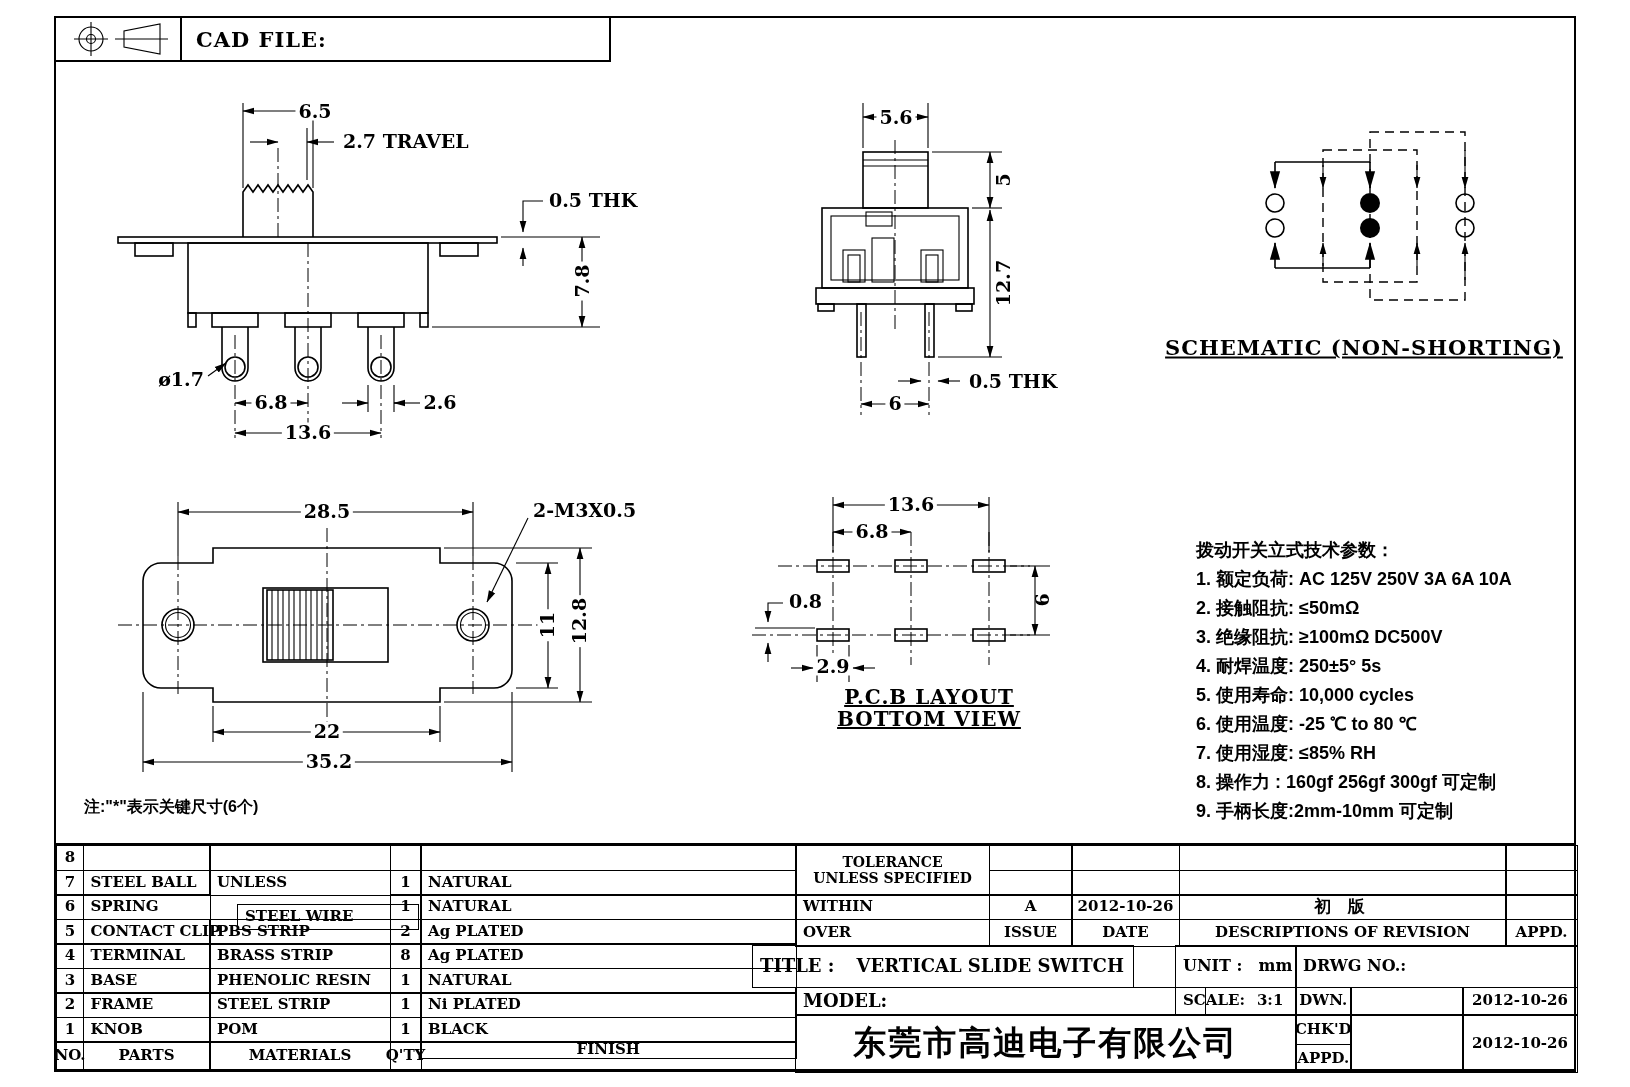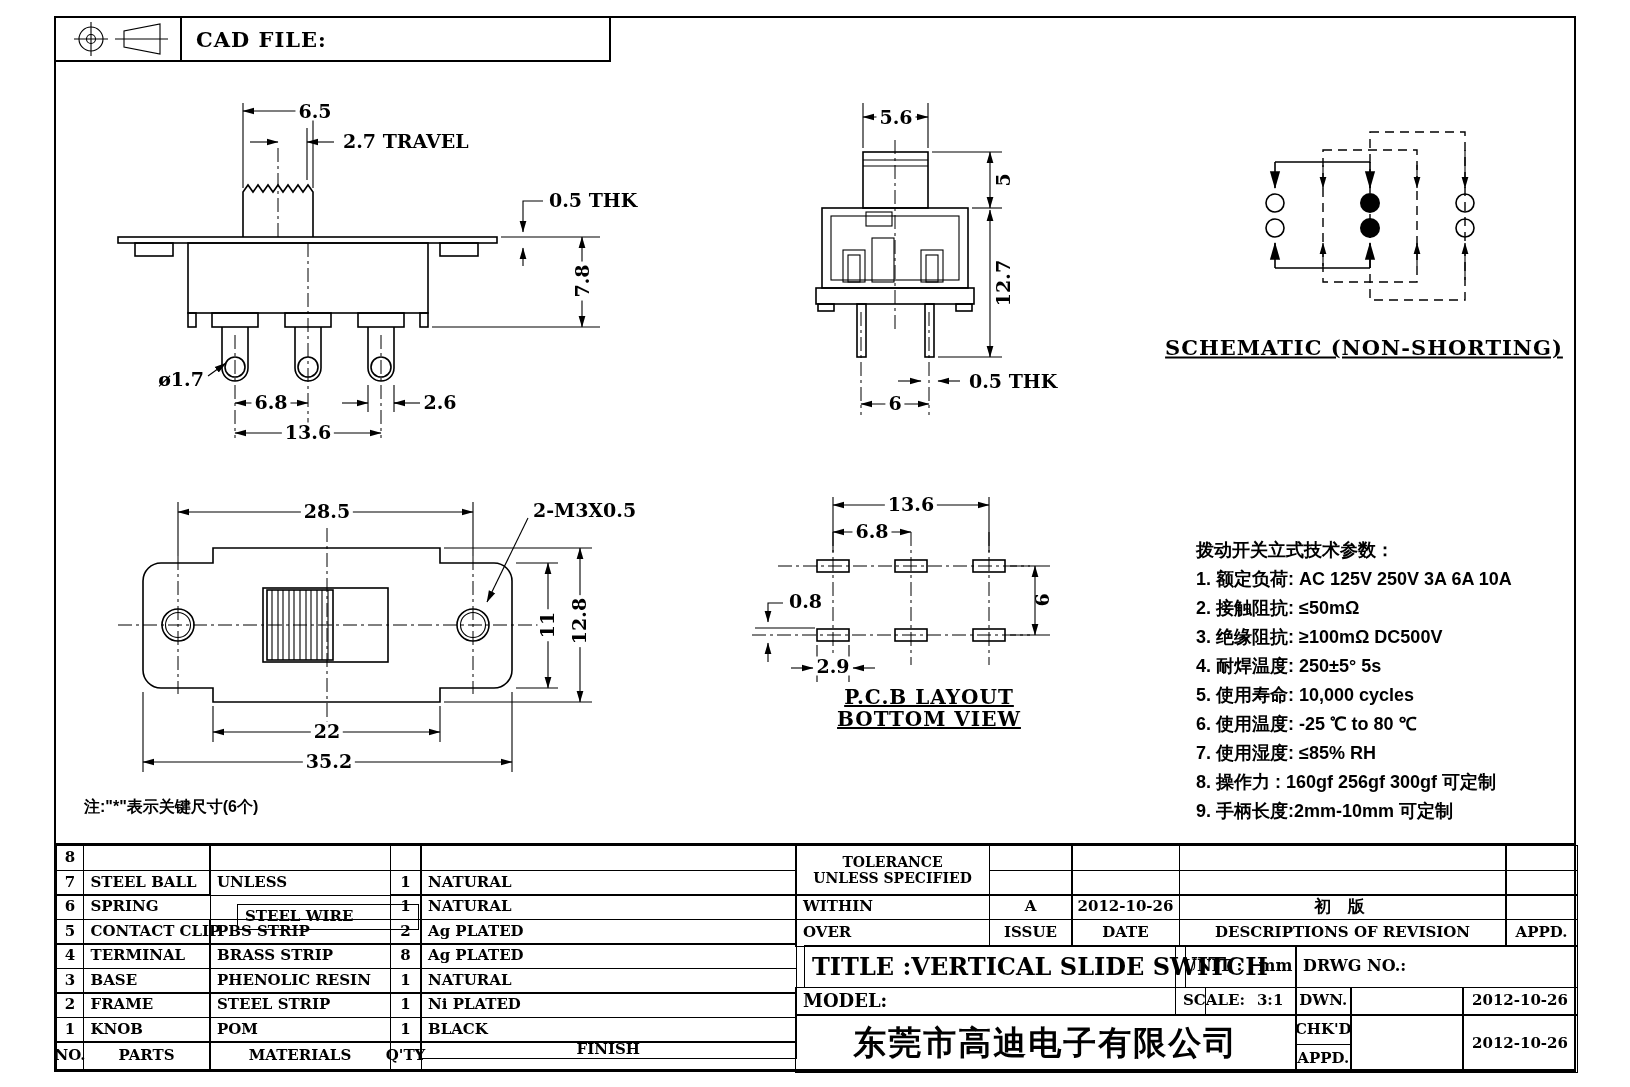--- a/index.html
+++ b/index.html
@@ -380,21 +380,21 @@
     <div class="cell" style="left:1122.5px;top:49px;width:328px;height:26px;font-family:'Liberation Sans',sans-serif;font-size:17px;letter-spacing:6px;">初  版</div>
     <div class="cell" style="left:1449px;top:49px;width:73px;height:26px;"></div>
     <div class="cell la" style="left:739px;top:73.5px;width:195px;height:28px;">OVER</div>
     <div class="cell" style="left:932.5px;top:73.5px;width:84px;height:28px;">ISSUE</div>
     <div class="cell" style="left:1015px;top:73.5px;width:109px;height:28px;">DATE</div>
     <div class="cell" style="left:1122.5px;top:73.5px;width:328px;height:28px;">DESCRIPTIONS OF REVISION</div>
     <div class="cell" style="left:1449px;top:73.5px;width:73px;height:28px;">APPD.</div>
   </div>
 
   <div>
-    <div class="cell la" style="left:748px;top:100px;width:381.5px;height:43px;font-size:24px;">
+    <div class="cell la" style="left:696px;top:100px;width:381.5px;height:43px;font-size:18px;">
       <span>TITLE :</span>
       <span style="width:22px;"></span>
       <span>VERTICAL SLIDE SWITCH</span>
     </div>
     <div class="cell la" style="left:1119px;top:100px;width:121.5px;height:43px;font-size:16px;">
       <span>UNIT :</span>
       <span style="width:16px;"></span>
       <span>mm</span>
     </div>
     <div class="cell la" style="left:1239px;top:100px;width:283px;height:43px;font-size:16px;">DRWG NO.:</div>

